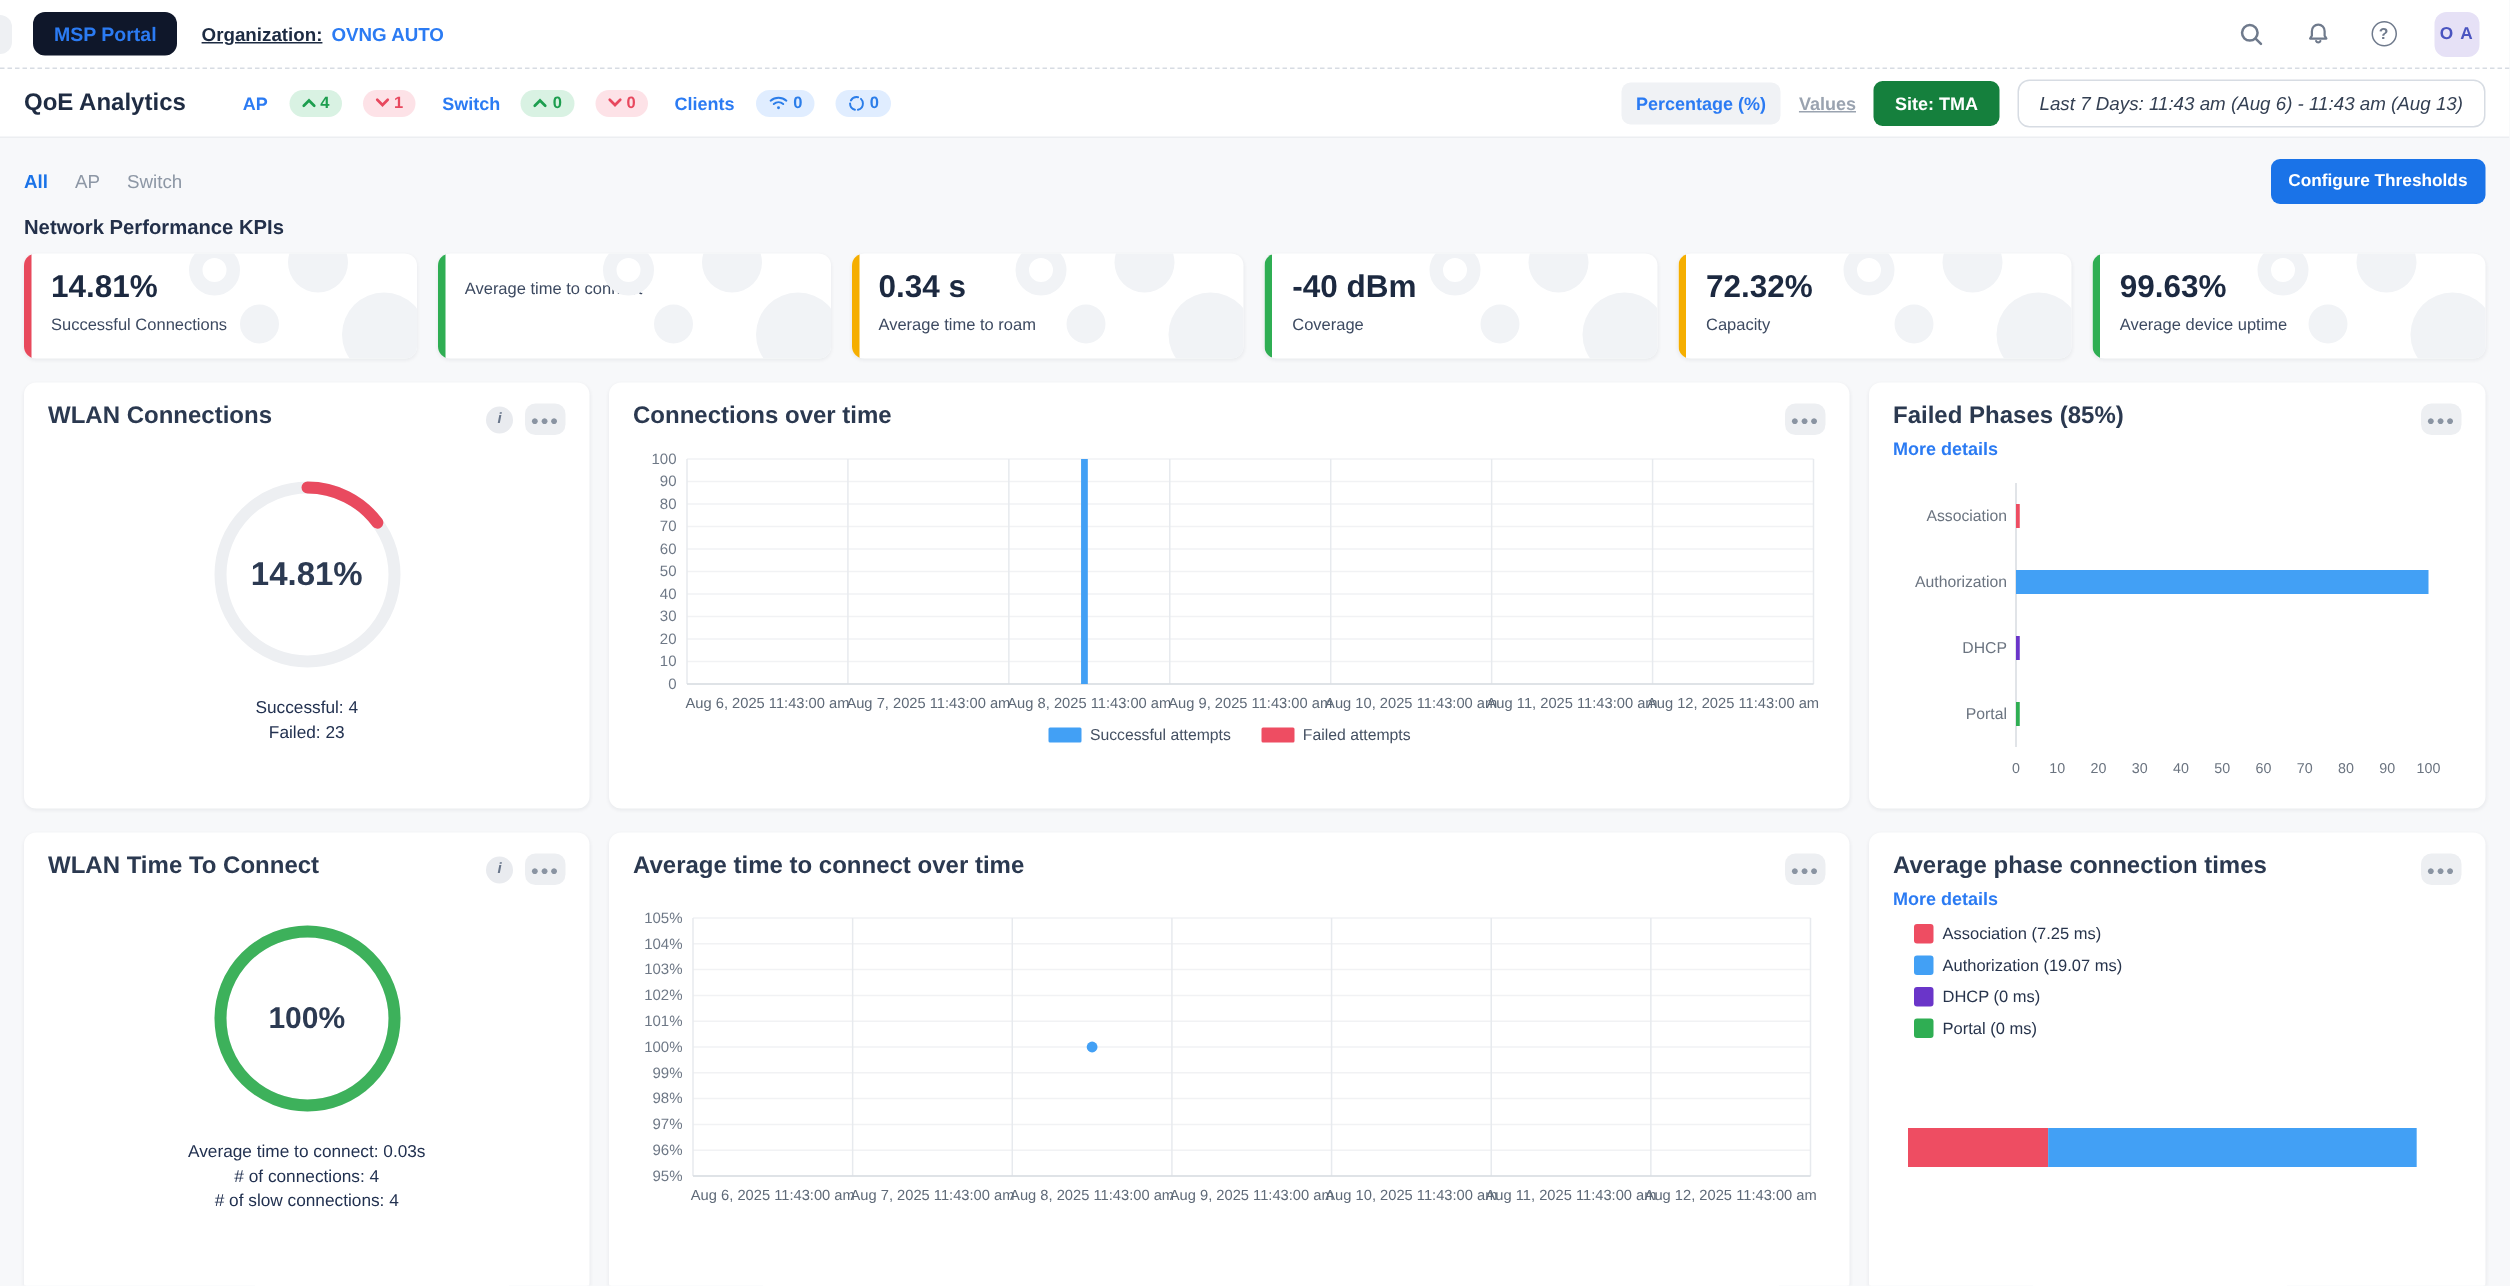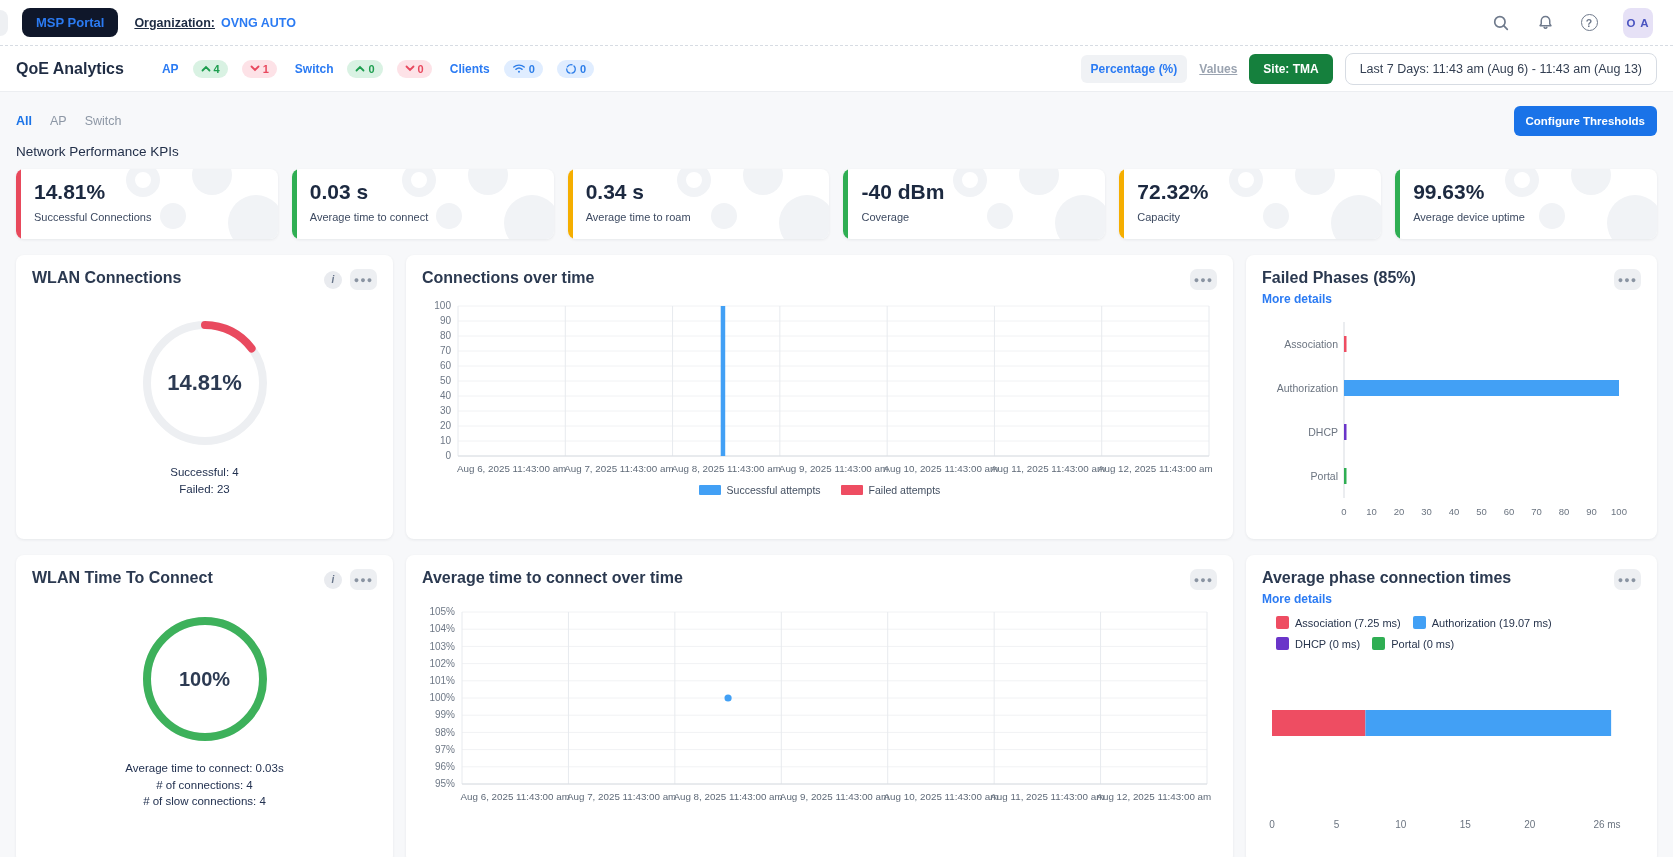--- a/index.html
+++ b/index.html
@@ -21,28 +21,28 @@
   .dev-label{font-size:12px;font-weight:bold;color:#2b7bf3;margin-left:10px;}
   .pill{display:inline-flex;align-items:center;gap:3px;border-radius:10px;padding:3px 8px;font-size:11px;font-weight:bold;margin-left:6px;}
   .pill-up{background:#d9f2e3;color:#1d9e4f;}
   .pill-down{background:#fde2e7;color:#e8485e;}
   .pill-blue{background:#e0edff;color:#2b7de9;}
   .sub-right{margin-left:auto;display:flex;align-items:center;gap:12px;}
   .unit-toggle{display:flex;align-items:center;gap:12px;}
   .toggle-active{background:#f0f2f5;color:#2b7bf3;font-size:12px;font-weight:bold;border:none;border-radius:6px;padding:7px 10px;cursor:pointer;}
   .toggle-inactive{background:none;border:none;color:#9aa3b0;font-size:12px;font-weight:bold;cursor:pointer;text-decoration:underline;}
   .site-btn{background:#15803d;color:#fff;font-size:12px;font-weight:bold;border:none;border-radius:6px;padding:8px 14px;cursor:pointer;}
-  .date-range{border:1px solid #d7dce3;border-radius:8px;background:#fff;padding:8px 14px;font-size:12.5px;color:#333f52;cursor:pointer;white-space:nowrap;}
+  .date-range{border:1px solid #d7dce3;border-radius:8px;background:#fff;padding:8px 14px;font-size:12.5px;color:#333f52;cursor:pointer;white-space:nowrap;font-style:italic;}
   
   main{padding:8px 8px 0;}
   .tabs-row{display:flex;align-items:center;padding:6px 8px 0;height:36px;}
   .tab{background:none;border:none;font-size:12.5px;color:#8d97a5;margin-right:18px;cursor:pointer;padding:4px 0;}
   .tab.active{color:#1a73e8;font-weight:bold;}
   .configure-btn{margin-left:auto;background:#1a73e8;color:#fff;font-size:11.5px;font-weight:bold;border:none;border-radius:6px;padding:9px 12px;cursor:pointer;}
-  .kpi-title{font-size:13.5px;font-weight:normal;color:#23304a;margin:8px 8px 10px;}
+  .kpi-title{font-size:13.5px;font-weight:bold;color:#23304a;margin:8px 8px 10px;}
   .kpi-row{display:flex;gap:14px;margin:0 8px;}
   .kpi-card{flex:1;background:#fff;border-radius:8px;height:70px;position:relative;overflow:hidden;box-shadow:0 1px 3px rgba(16,24,40,.07);padding:11px 0 0 18px;}
   .kpi-bar{position:absolute;left:0;top:0;bottom:0;width:5px;}
   .kpi-value{font-size:21px;font-weight:bold;color:#1c2940;}
   .kpi-label{font-size:11px;color:#3d4a61;margin-top:7px;}
   .kpi-deco i{position:absolute;border-radius:50%;background:#f1f3f6;}
   .kpi-deco .d1{width:40px;height:40px;right:46px;top:-14px;}
   .kpi-deco .d2{width:56px;height:56px;right:-6px;top:26px;}
   .kpi-deco .d3{width:26px;height:26px;right:92px;top:34px;}
   .kpi-deco .d4{width:34px;height:34px;background:transparent;border:9px solid #f1f3f6;right:118px;top:-6px;}
@@ -62,21 +62,21 @@
   .info-btn{width:18px;height:18px;border-radius:50%;background:#e9ebef;color:#68758a;font-size:10px;font-style:italic;font-weight:bold;display:flex;align-items:center;justify-content:center;border:none;cursor:pointer;}
   .more-btn{width:27px;height:21px;border-radius:7px;background:#edeff2;color:#8a94a2;display:flex;align-items:center;justify-content:center;font-size:9px;letter-spacing:1px;border:none;cursor:pointer;}
   
   .donut-wrap{position:relative;width:134px;height:134px;margin:26px auto 14px;}
   .donut-center{position:absolute;inset:0;display:flex;align-items:center;justify-content:center;font-size:22px;font-weight:bold;color:#2c3a52;}
   .donut-notes{text-align:center;font-size:11.5px;color:#223150;line-height:1.45;}
   
   .chart-legend{display:flex;justify-content:center;gap:20px;margin-top:2px;}
   .chart-legend .li{display:flex;align-items:center;gap:6px;font-size:10.5px;color:#445062;}
   .chart-legend .sw{width:22px;height:10px;border-radius:1px;display:inline-block;}
-  .stack-legend{display:flex;flex-wrap:wrap;column-gap:12px;row-gap:8px;margin:10px 0 0 14px;max-width:370px;}
+  .stack-legend{display:flex;flex-wrap:wrap;column-gap:12px;row-gap:8px;margin:10px 0 0 14px;max-width:370px;flex-direction:column;}
   .stack-legend .li{display:flex;align-items:center;gap:6px;font-size:11px;color:#27344c;}
   .stack-legend .sw{width:13px;height:13px;border-radius:2px;display:inline-block;}
   .chart-host{display:block;margin-top:8px;}
   svg{display:block;}
   .chart-host svg{overflow:visible;}
 </style>
 </head>
 <body>
 
 <header class="topbar">
@@ -174,21 +174,20 @@
   <div class="kpi-row">
     <div class="kpi-card">
       <span class="kpi-bar" style="background: rgb(232, 73, 92);"></span>
       <span class="kpi-deco"><i class="d1"></i><i class="d2"></i><i class="d3"></i><i class="d4"></i></span>
       <div class="kpi-value">14.81%</div>
       <div class="kpi-label">Successful Connections</div>
     </div>
     <div class="kpi-card">
       <span class="kpi-bar" style="background: rgb(47, 174, 83);"></span>
       <span class="kpi-deco"><i class="d1"></i><i class="d2"></i><i class="d3"></i><i class="d4"></i></span>
-      <div class="kpi-value">0.03 s</div>
       <div class="kpi-label">Average time to connect</div>
     </div>
     <div class="kpi-card">
       <span class="kpi-bar" style="background: rgb(245, 174, 0);"></span>
       <span class="kpi-deco"><i class="d1"></i><i class="d2"></i><i class="d3"></i><i class="d4"></i></span>
       <div class="kpi-value">0.34 s</div>
       <div class="kpi-label">Average time to roam</div>
     </div>
     <div class="kpi-card">
       <span class="kpi-bar" style="background: rgb(47, 174, 83);"></span>

